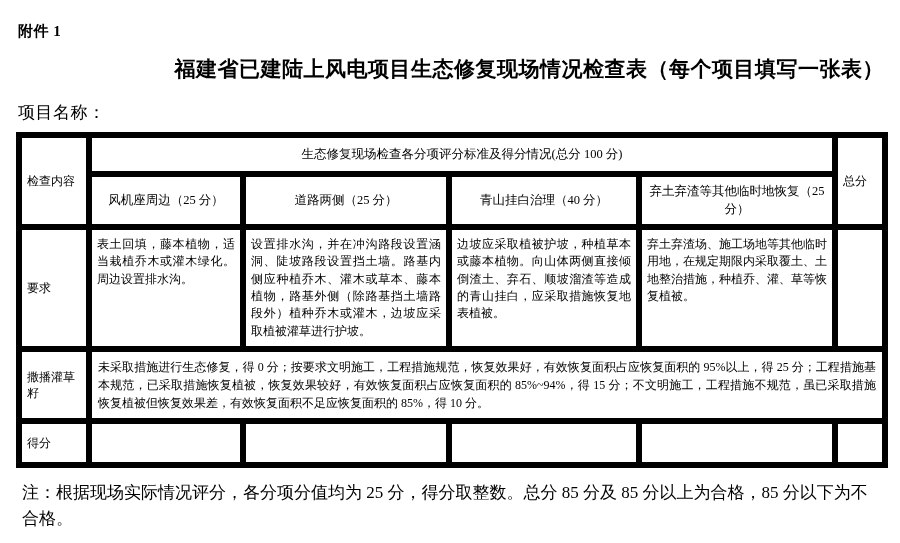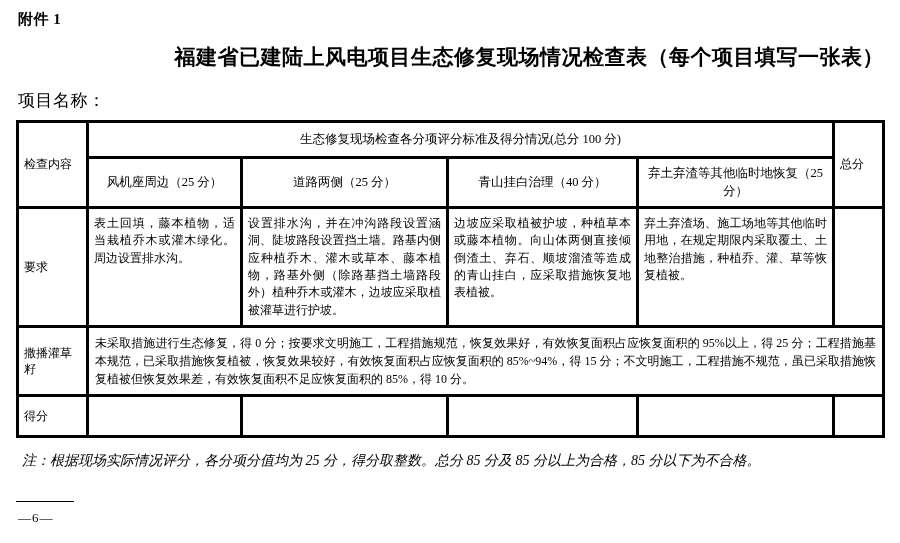--- a/index.html
+++ b/index.html
@@ -13,20 +13,21 @@
     font-family: "Liberation Serif", serif;
     color: #000000;
     overflow: hidden;
   }
   .page {
     position: relative;
     width: 900px;
     height: 406px;
     box-sizing: border-box;
     padding: 8px 16px 0 16px;
+    margin-top: 12px;
   }
   .attachment-label {
     font-family: "Liberation Serif", serif;
     font-size: 15px;
     font-weight: bold;
     letter-spacing: 0.5px;
     margin: 2px 0 0 2px;
   }
   .doc-title {
     text-align: right;
@@ -43,21 +44,21 @@
     letter-spacing: 0.5px;
   }
   table.main {
     width: 866px;
     border-collapse: collapse;
     table-layout: fixed;
     font-size: 12px;
     line-height: 1.38;
   }
   table.main td {
-    border: 3px solid #000000;
+    border: 6px solid #000000;
     padding: 4px 5px;
     vertical-align: middle;
     word-break: break-all;
   }
   .c-center {
     text-align: left;
   }
   .c-just {
     text-align: justify;
     vertical-align: top !important;
@@ -80,24 +81,23 @@
   .criteria-cell {
     font-size: 12px;
     line-height: 1.5;
     text-align: justify;
     padding: 6px 6px !important;
   }
   .score-row td {
     height: 30px;
   }
   .note {
-    font-size: 14px;
+    font-size: 17px;
     margin: 12px 0 0 6px;
     line-height: 1.5;
-    font-style: italic;
   }
   .footer-rule {
     width: 58px;
     border: 0;
     border-top: 1px solid #000;
     margin: 30px 0 0 0;
   }
   .page-number {
     font-size: 13px;
     margin: 8px 0 0 2px;

